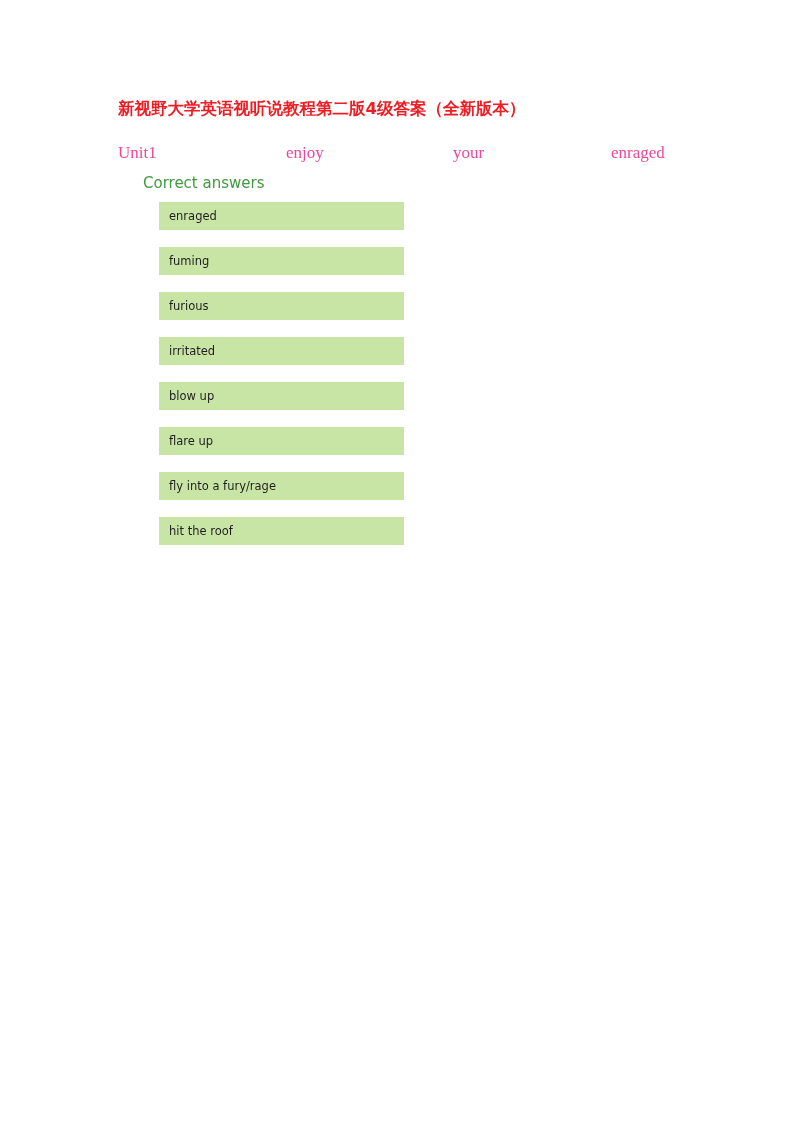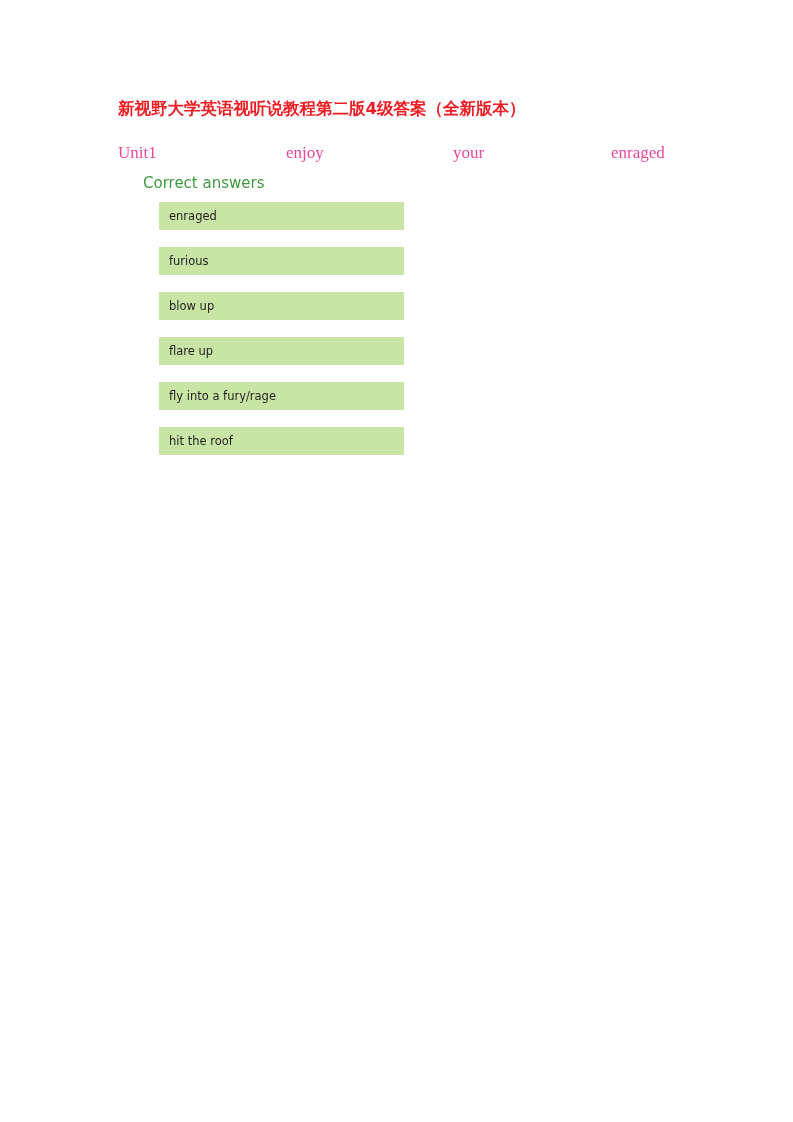--- a/index.html
+++ b/index.html
@@ -132,21 +132,23 @@
       <span class="unit-word uw-1">enjoy</span>
       <span class="unit-word uw-2">your</span>
       <span class="unit-word uw-3">enraged</span>
     </div>
 
 
     <div class="answers-label">Correct answers</div>
 
     <ul class="answer-list">
       <li class="answer-item">enraged</li>
+      <li class="answer-item">fuming</li>
       <li class="answer-item">furious</li>
+      <li class="answer-item">irritated</li>
       <li class="answer-item">blow up</li>
       <li class="answer-item">flare up</li>
       <li class="answer-item">fly into a fury/rage</li>
       <li class="answer-item">hit the roof</li>
     </ul>
 
   </div>
 </div>
 
 </body></html>

